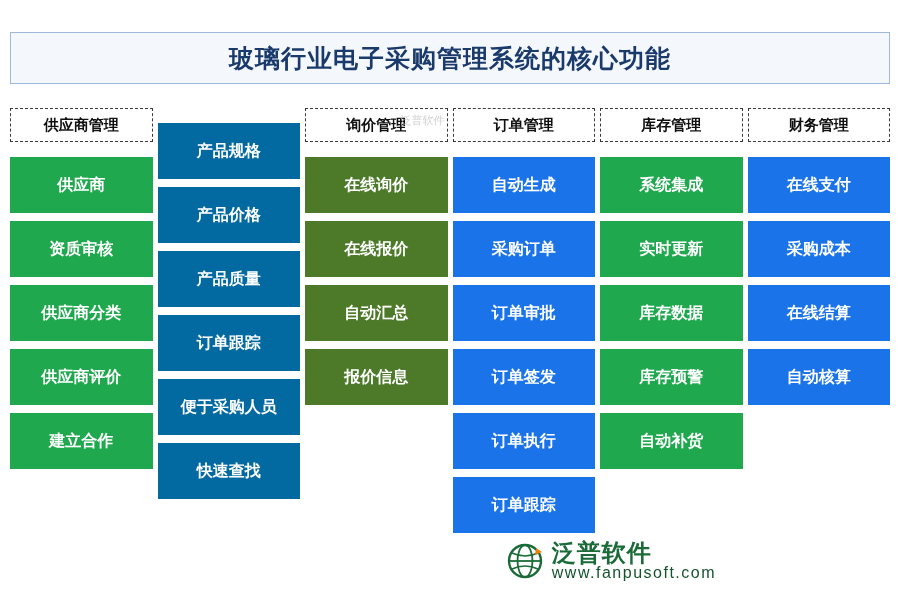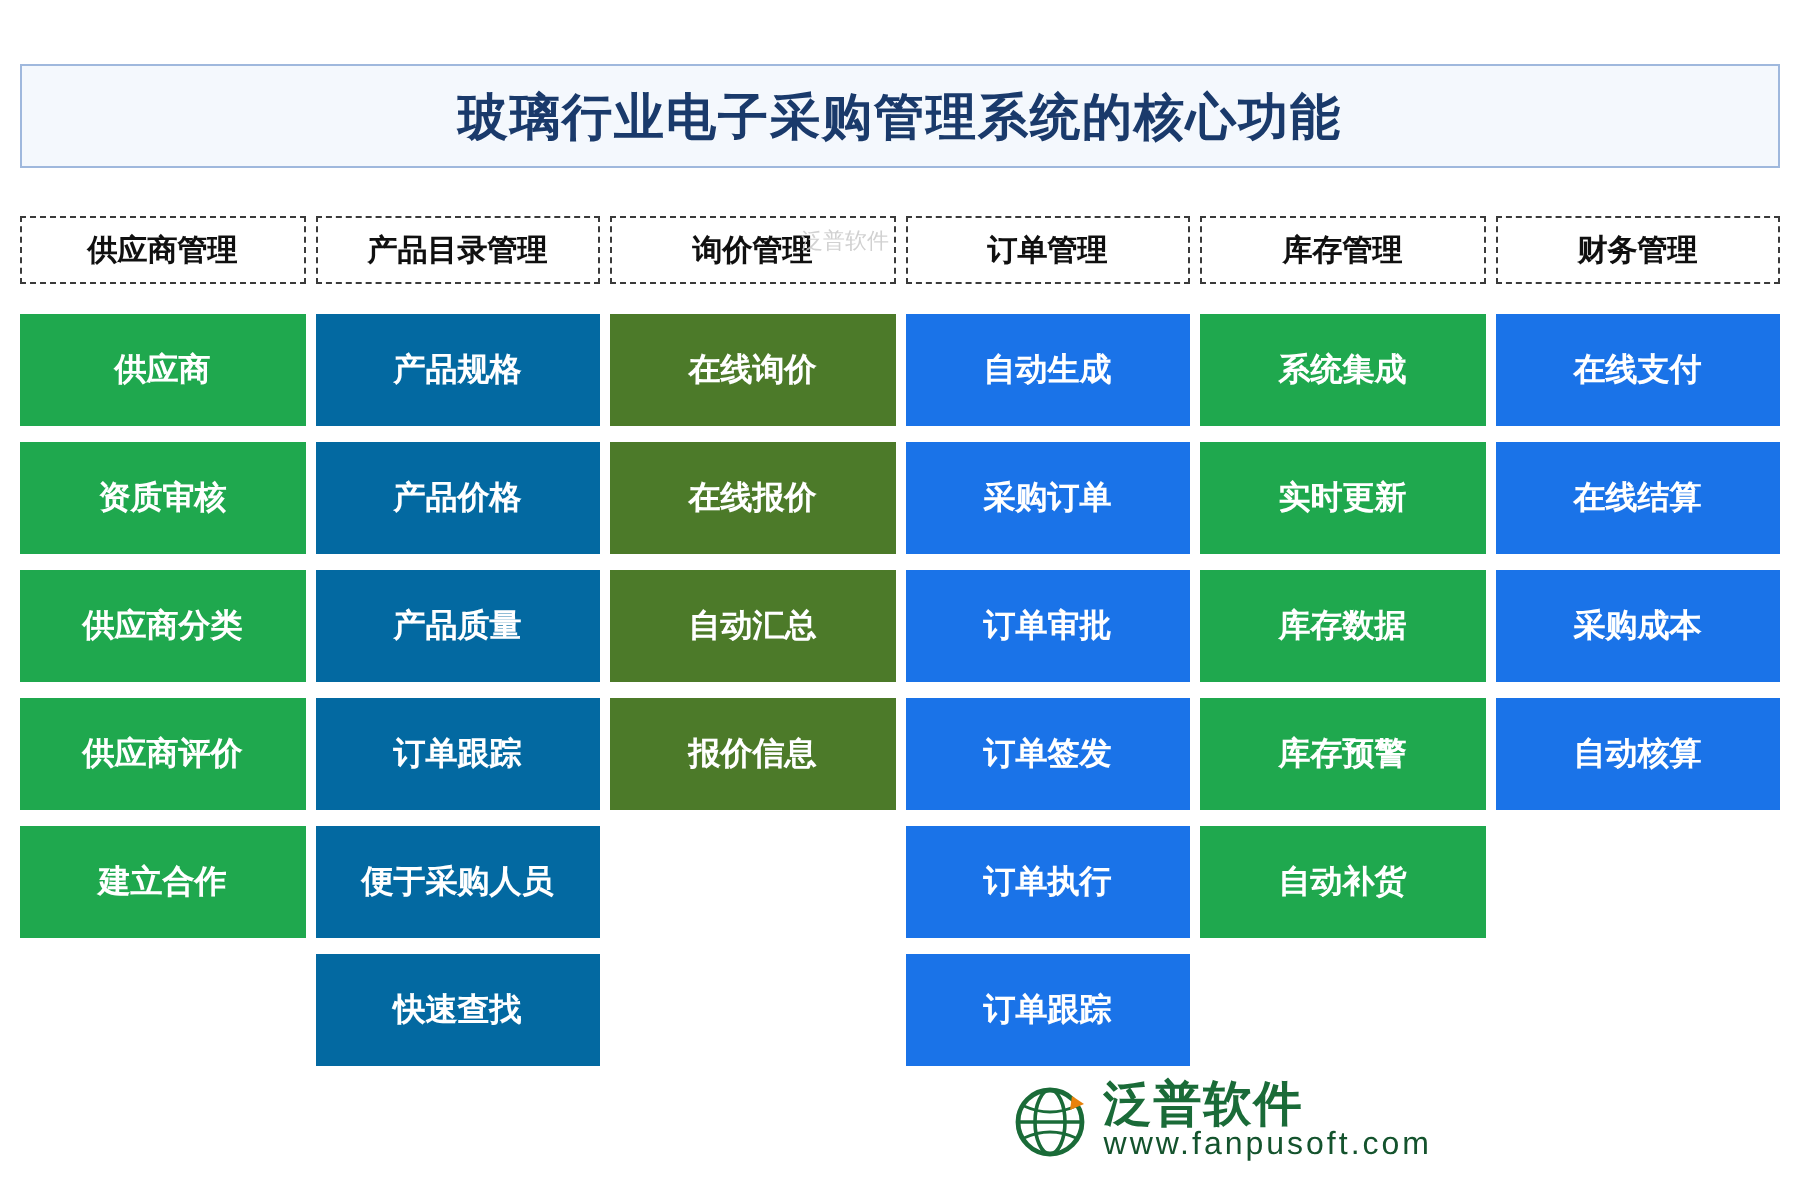--- a/index.html
+++ b/index.html
@@ -165,23 +165,20 @@
         <div class="cell green">
             <span>供应商评价</span>
           </div>
         <div class="cell green">
             <span>建立合作</span>
           </div>
       </div>
     </div>
 
     <div class="column">
-      <div class="col-header">
-        <span>产品目录管理</span>
-      </div>
       <div class="cells">
         <div class="cell lblue">
             <span>产品规格</span>
           </div>
         <div class="cell lblue">
             <span>产品价格</span>
           </div>
         <div class="cell lblue">
             <span>产品质量</span>
           </div>
@@ -269,24 +266,24 @@
 
     <div class="column">
       <div class="col-header">
         <span>财务管理</span>
       </div>
       <div class="cells">
         <div class="cell blue">
             <span>在线支付</span>
           </div>
         <div class="cell blue">
+            <span>采购成本</span>
+          </div>
+        <div class="cell blue">
             <span>在线结算</span>
-          </div>
-        <div class="cell blue">
-            <span>采购成本</span>
           </div>
         <div class="cell blue">
             <span>自动核算</span>
           </div>
       </div>
     </div>
 
   </div>
 
   <div class="logo">

